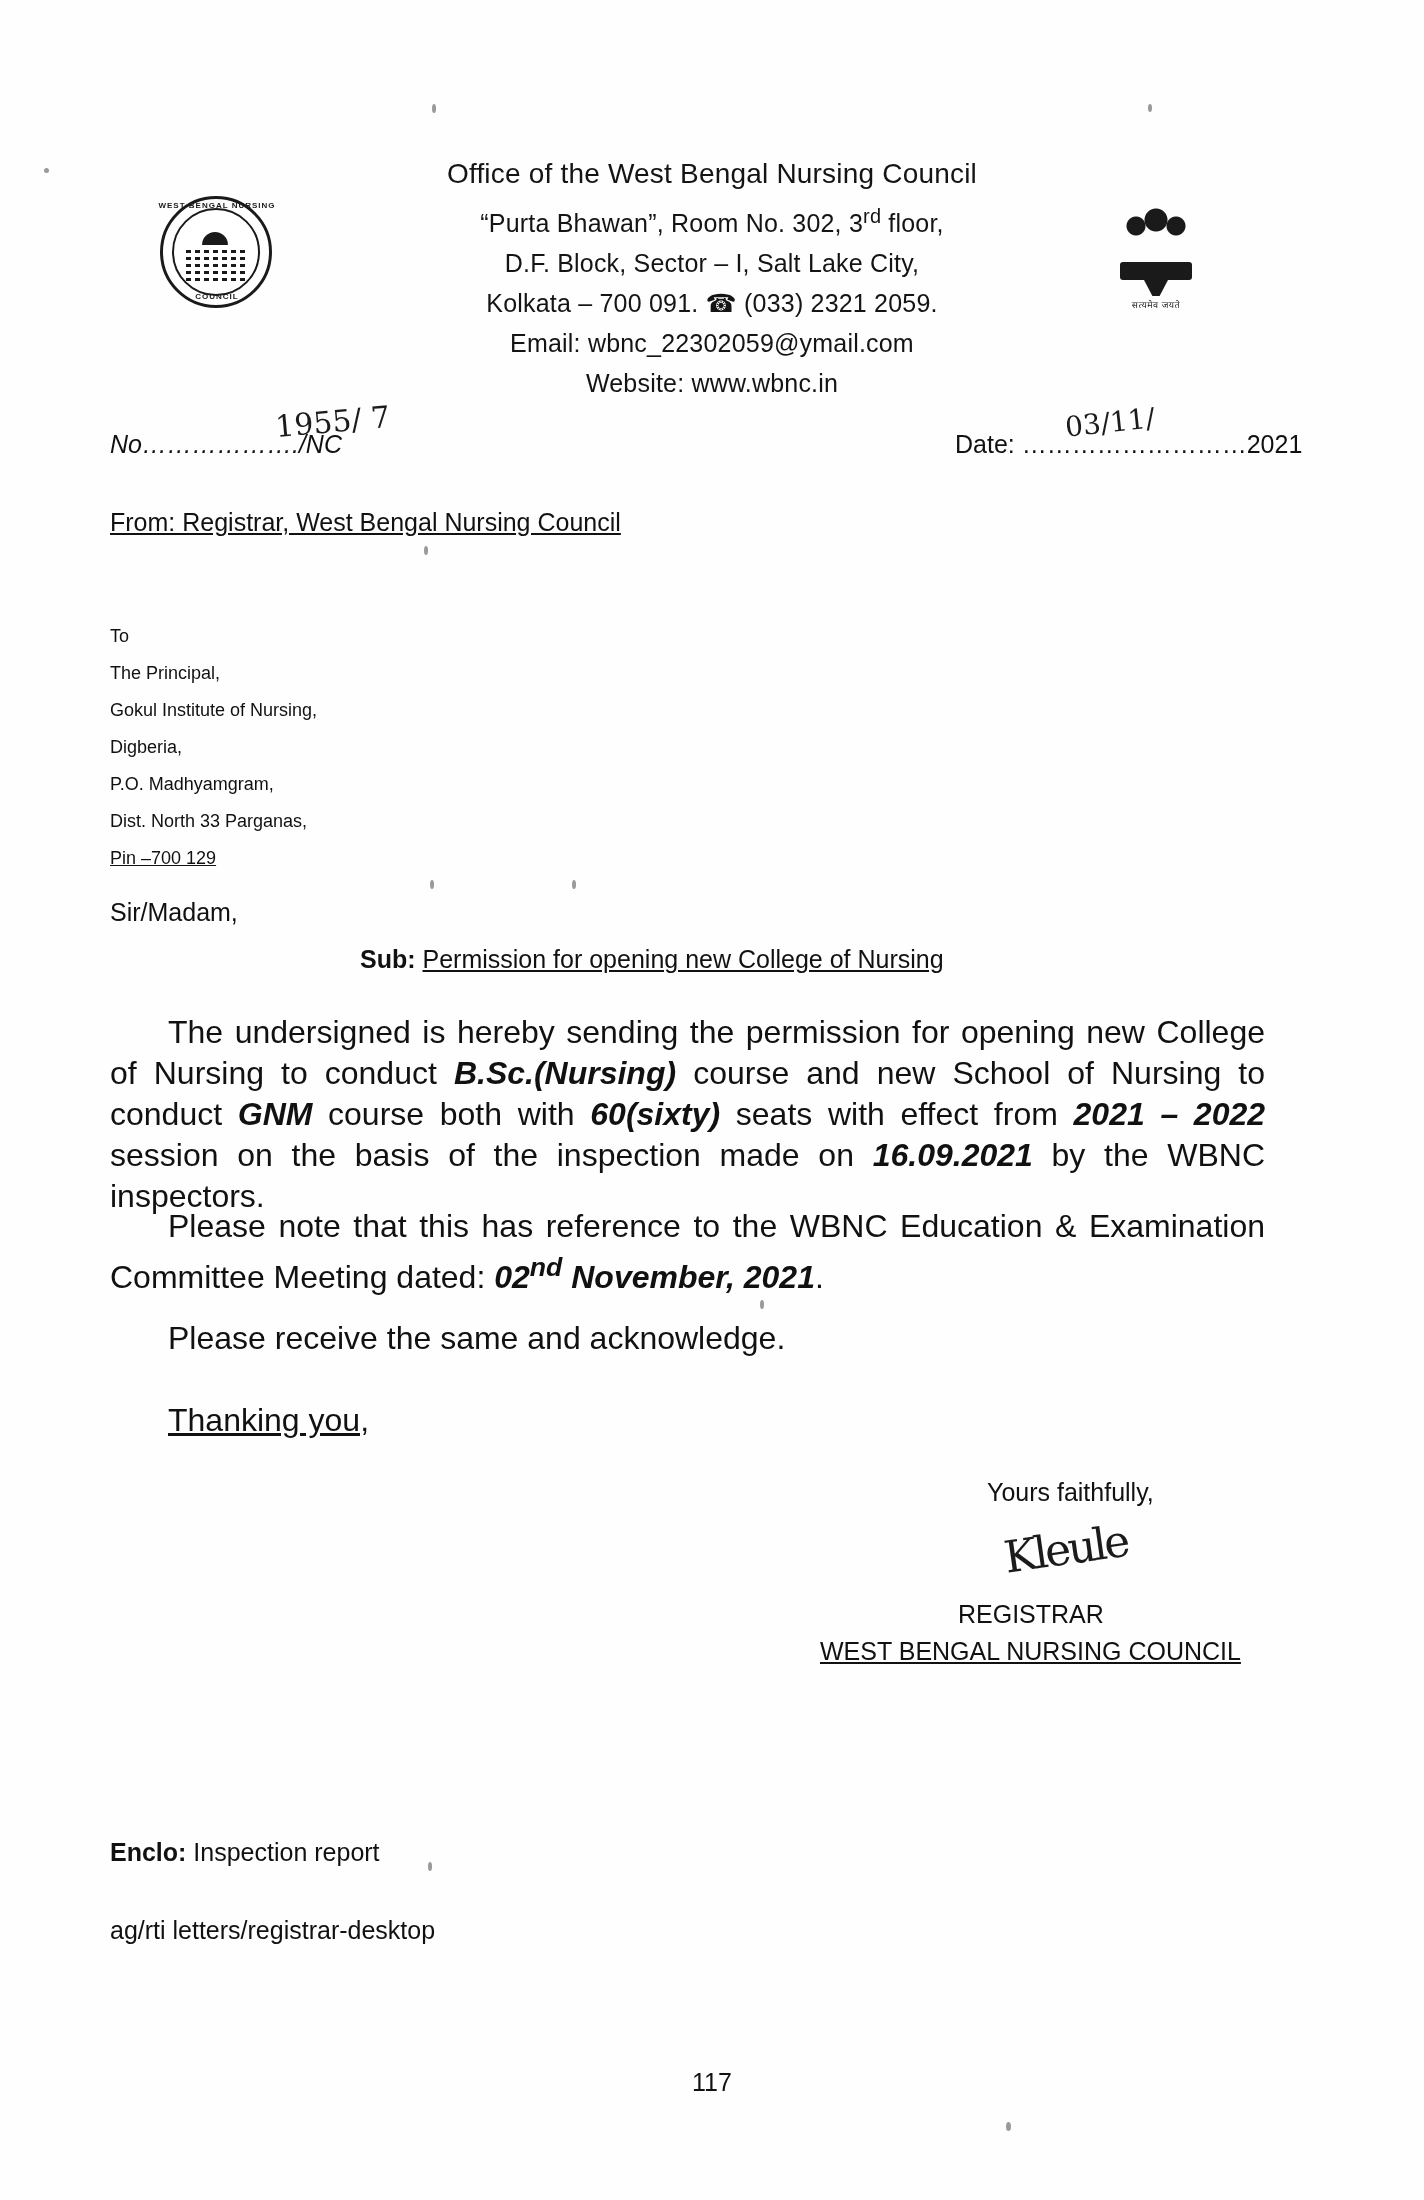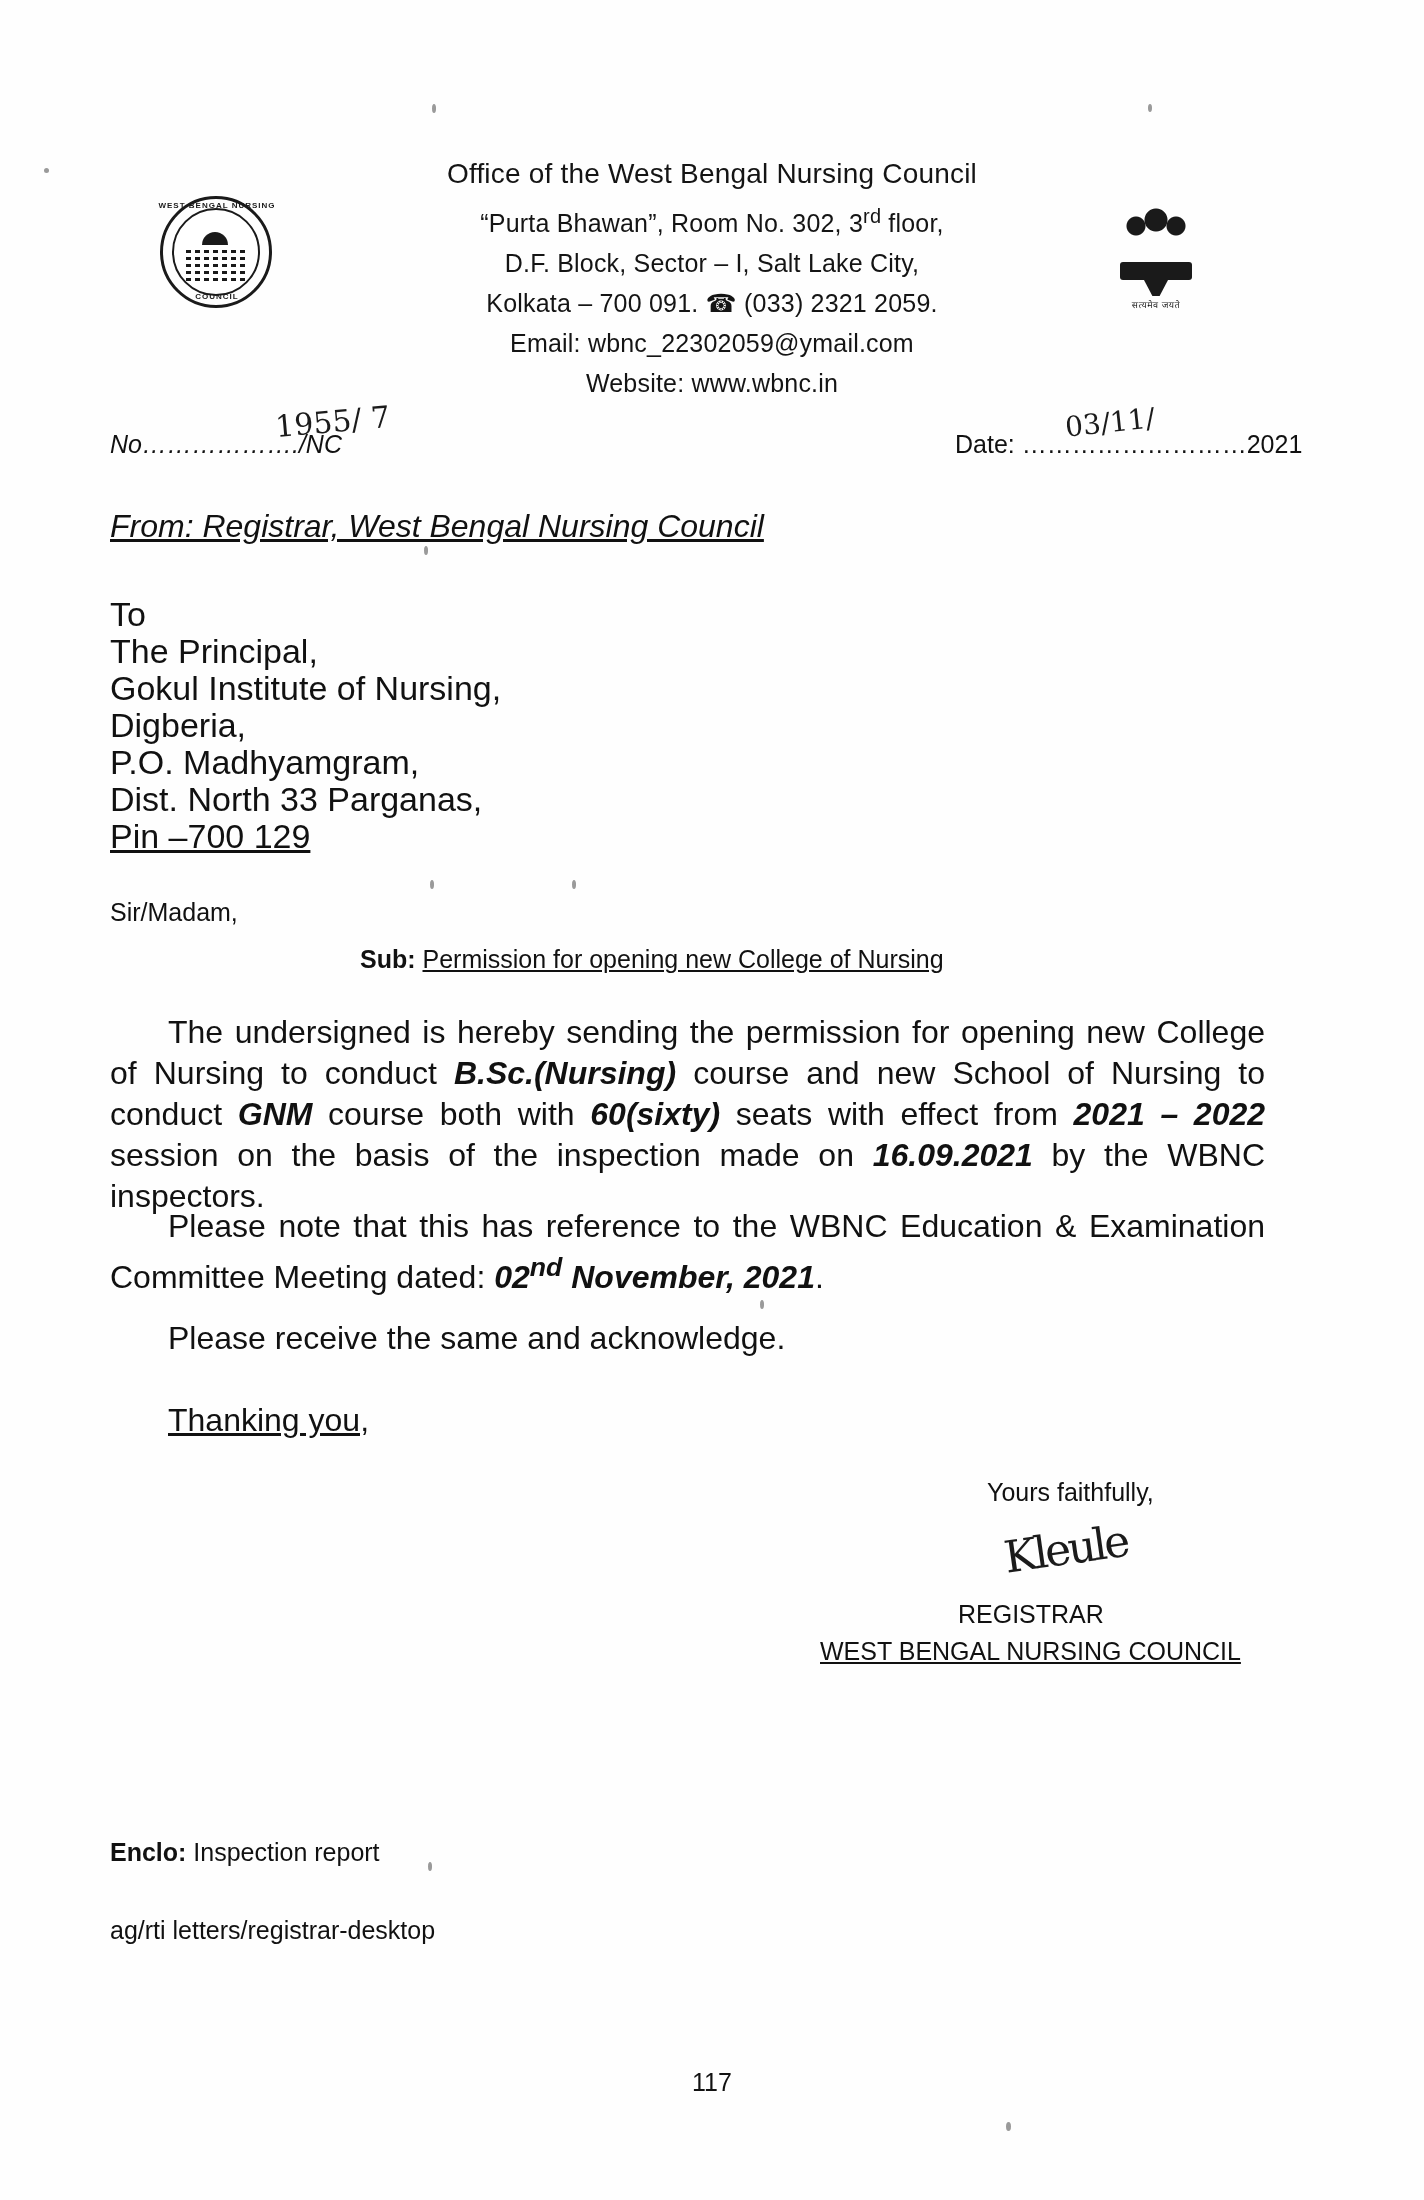--- a/index.html
+++ b/index.html
@@ -178,29 +178,28 @@
     font-size: 28px;
     color: #1b1b1b;
     transform: rotate(-6deg);
   }
 
   
   .from-line {
     position: absolute;
     left: 110px;
     top: 508px;
-    font-size: 32px;
-    font-style: italic;
+    font-size: 25px;
     text-decoration: underline;
   }
   .addressee {
     position: absolute;
     left: 110px;
-    top: 596px;
-    font-size: 34px;
+    top: 618px;
+    font-size: 18px;
     line-height: 37px;
   }
   .addressee .pin { text-decoration: underline; }
 
   .salutation {
     position: absolute;
     left: 110px;
     top: 898px;
     font-size: 25px;
   }

